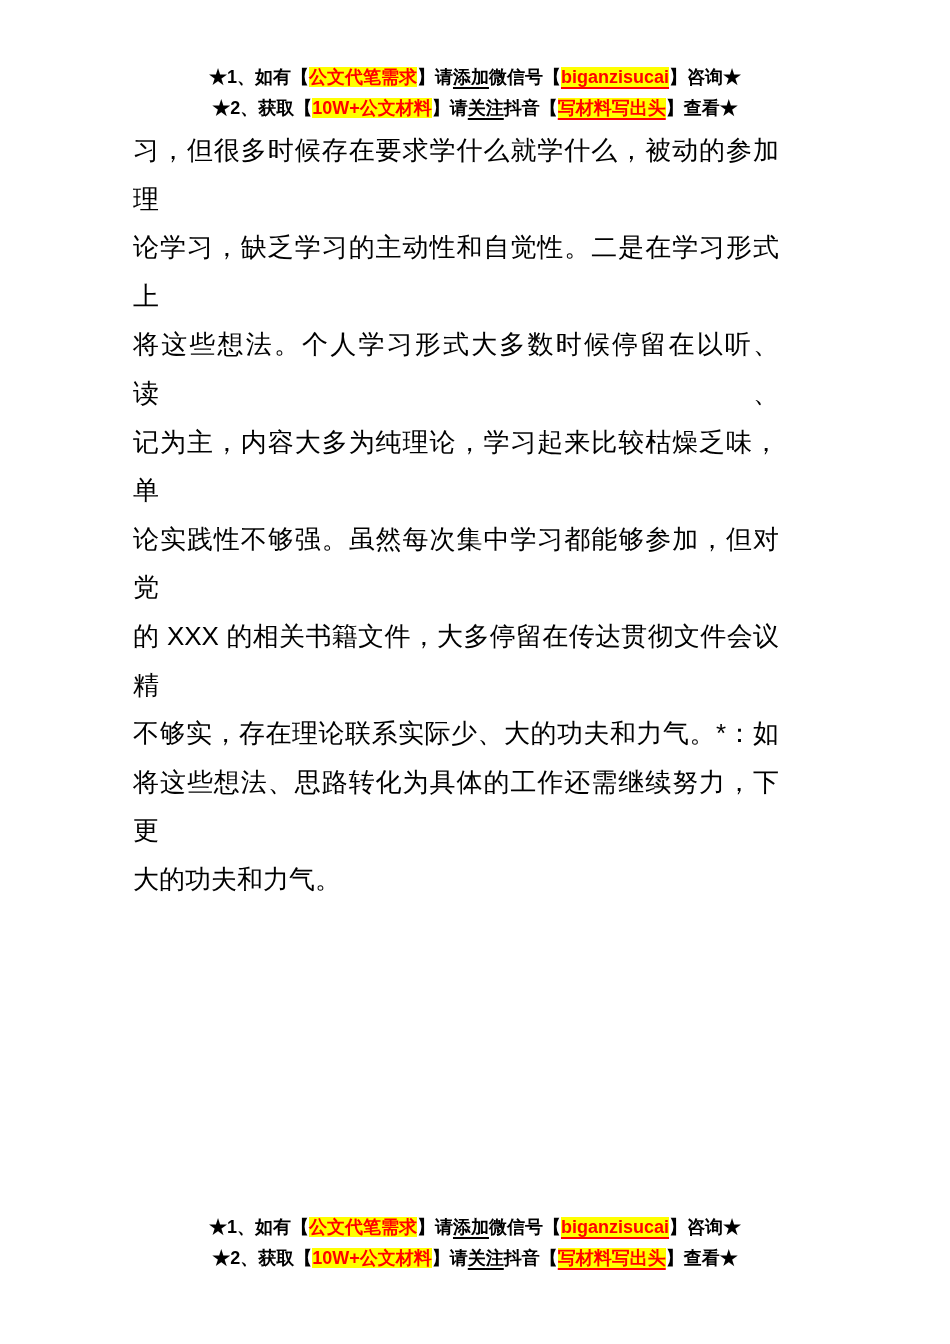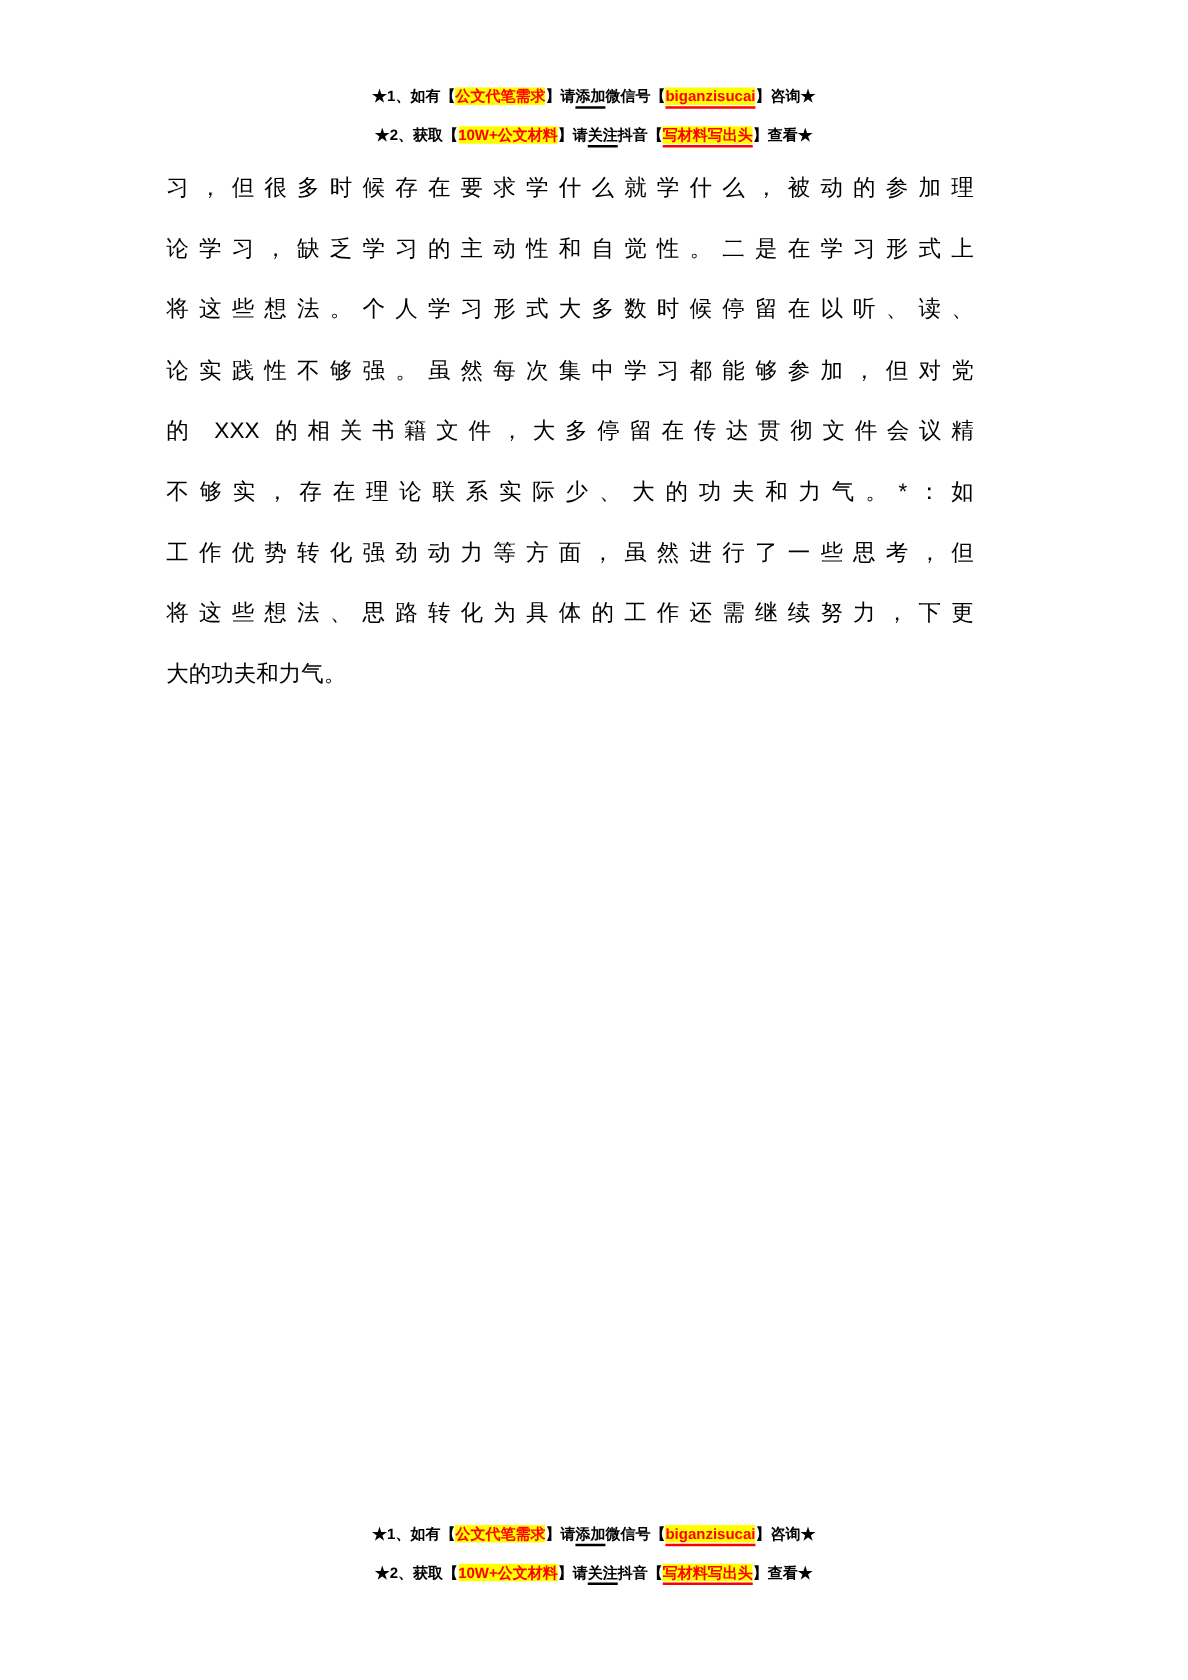--- a/index.html
+++ b/index.html
@@ -5,56 +5,56 @@
   :root{ --hl:#ffff00; --red:#ff0000; --ink:#000000; }
   *{ margin:0; padding:0; box-sizing:border-box; }
   html,body{ background:#ffffff; }
   body{
     width:950px; height:1344px; position:relative; overflow:hidden;
     font-family:"Liberation Sans", sans-serif; color:var(--ink);
   }
   
   .promo{
     position:absolute; left:0; width:950px; text-align:center;
-    font-weight:700; font-size:12px; line-height:31px; white-space:nowrap;
+    font-weight:700; font-size:18px; line-height:31px; white-space:nowrap;
   }
   .promo-top{ top:62px; }
   .promo-bottom{ top:1212px; }
   .seg{ }
   .seg-hl{ color:var(--red); background:var(--hl); }
   .seg-u{ text-decoration:underline; text-underline-offset:4px; text-decoration-thickness:2px; }
   .seg-hl-u{
     color:var(--red); background:var(--hl);
     text-decoration:underline; text-underline-offset:4px; text-decoration-thickness:2px;
   }
   
   .doc{
     position:absolute; left:133px; top:126px; width:646px;
-    font-size:18px; line-height:48.6px; font-weight:400;
+    font-size:26px; line-height:48.6px; font-weight:400;
   }
   .line{ text-align:justify; text-align-last:justify; }
   .line.last{ text-align-last:left; }
 </style>
 </head>
 <body>
 
 <div class="promo promo-top">
     <div><span class="seg seg-plain">★1、如有【</span><span class="seg seg-hl">公文代笔需求</span><span class="seg seg-plain">】请</span><span class="seg seg-u">添加</span><span class="seg seg-plain">微信号【</span><span class="seg seg-hl-u">biganzisucai</span><span class="seg seg-plain">】咨询★</span></div>
     <div><span class="seg seg-plain">★2、获取【</span><span class="seg seg-hl">10W+公文材料</span><span class="seg seg-plain">】请</span><span class="seg seg-u">关注</span><span class="seg seg-plain">抖音【</span><span class="seg seg-hl-u">写材料写出头</span><span class="seg seg-plain">】查看★</span></div>
   </div>
 
 <div class="doc">
     <div class="para">
       <div class="line">习，但很多时候存在要求学什么就学什么，被动的参加理</div>
       <div class="line">论学习，缺乏学习的主动性和自觉性。二是在学习形式上</div>
       <div class="line">将这些想法。个人学习形式大多数时候停留在以听、读、</div>
+      <div class="line">记为主，内容大多为纯理论，学习起来比较枯燥乏味，单</div>
       <div class="line">论实践性不够强。虽然每次集中学习都能够参加，但对党</div>
       <div class="line">的 XXX 的相关书籍文件，大多停留在传达贯彻文件会议精</div>
       <div class="line">不够实，存在理论联系实际少、大的功夫和力气。*：如</div>
-      <div class="line">工作优势转化强劲动力等方面，虽然进行了一些思考，但</div>
       <div class="line">将这些想法、思路转化为具体的工作还需继续努力，下更</div>
       <div class="line last">大的功夫和力气。</div>
     </div>
   </div>
 
 <div class="promo promo-bottom">
     <div><span class="seg seg-plain">★1、如有【</span><span class="seg seg-hl">公文代笔需求</span><span class="seg seg-plain">】请</span><span class="seg seg-u">添加</span><span class="seg seg-plain">微信号【</span><span class="seg seg-hl-u">biganzisucai</span><span class="seg seg-plain">】咨询★</span></div>
     <div><span class="seg seg-plain">★2、获取【</span><span class="seg seg-hl">10W+公文材料</span><span class="seg seg-plain">】请</span><span class="seg seg-u">关注</span><span class="seg seg-plain">抖音【</span><span class="seg seg-hl-u">写材料写出头</span><span class="seg seg-plain">】查看★</span></div>
   </div>
 

